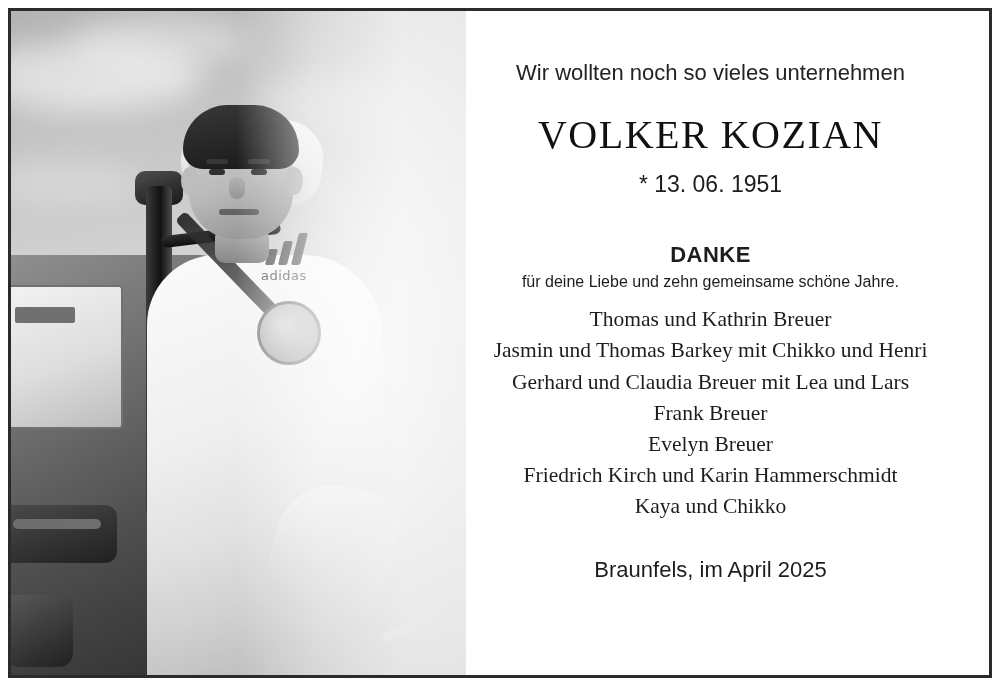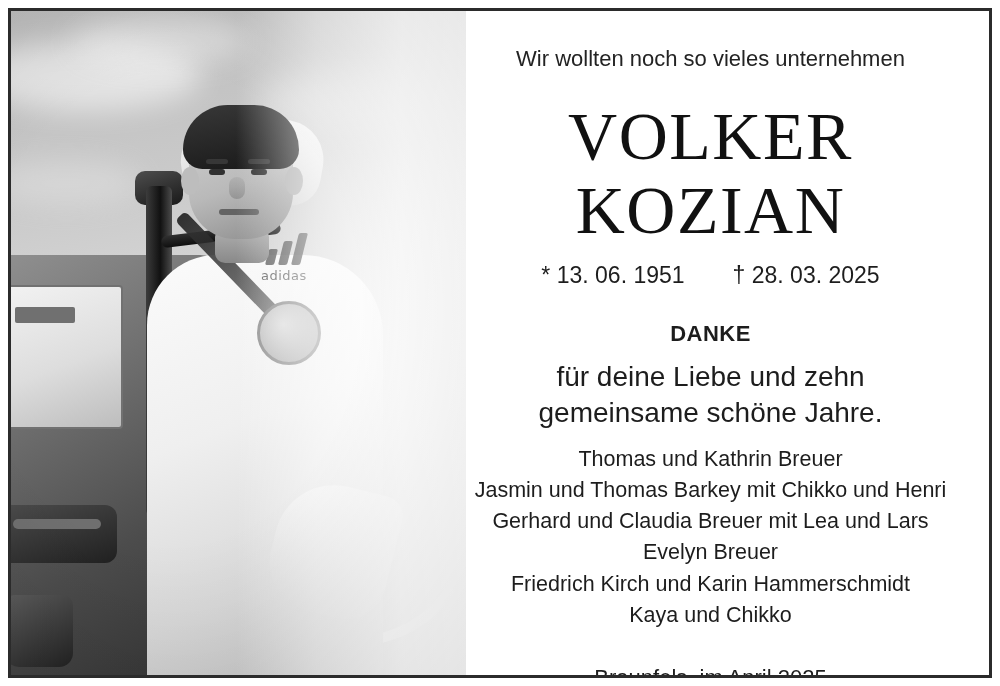--- a/index.html
+++ b/index.html
@@ -386,58 +386,59 @@
     box-sizing: border-box;
     text-align: center;
     color: #1d1d1d;
     display: flex;
     flex-direction: column;
   }
   .motto {
     font-size: 22px;
     line-height: 1.25;
     color: #232323;
-    margin-top: 6px;
+    margin-top: 20px;
   }
   .name {
     font-family: "Liberation Serif", serif;
-    font-size: 68px;
+    font-size: 40px;
     letter-spacing: 1.5px;
     line-height: 1.1;
     margin-top: 26px;
     color: #111111;
   }
   .dates {
     font-size: 23px;
     margin-top: 14px;
     color: #1d1d1d;
     display: flex;
     justify-content: center;
     gap: 48px;
   }
   .thanks {
     font-size: 22px;
     font-weight: bold;
-    margin-top: 32px;
+    margin-top: 44px;
     letter-spacing: .5px;
   }
   .thanks-sub {
-    font-size: 28px;
-    margin-top: 12px;
+    font-size: 16px;
+    margin-top: 4px;
     line-height: 1.3;
   }
   .widow {
     font-size: 22px;
     font-weight: bold;
     margin-top: 32px;
   }
   .family {
     font-size: 21.5px;
     line-height: 1.45;
     margin-top: 12px;
+    font-family: Liberation Serif, serif;
   }
   .family div { white-space: nowrap; }
   .place {
     font-size: 22px;
     margin-top: 34px;
   }
 </style>
 </head>
 <body>
 
@@ -496,28 +497,28 @@
 
       <div class="photo-fade"></div>
       <div class="vignette"></div>
     </div>
 
     <div class="text-panel">
       <div class="motto">Wir wollten noch so vieles unternehmen</div>
       <div class="name">VOLKER KOZIAN</div>
       <div class="dates">
         <span>* 13. 06. 1951</span>
-        <span>† 28. 03. 2025</span>
       </div>
       <div class="thanks">DANKE</div>
       <div class="thanks-sub">für deine Liebe und zehn gemeinsame schöne Jahre.</div>
       <div class="family">
         <div>Thomas und Kathrin Breuer</div>
         <div>Jasmin und Thomas Barkey mit Chikko und Henri</div>
         <div>Gerhard und Claudia Breuer mit Lea und Lars</div>
+        <div>Frank Breuer</div>
         <div>Evelyn Breuer</div>
         <div>Friedrich Kirch und Karin Hammerschmidt</div>
         <div>Kaya und Chikko</div>
       </div>
       <div class="place">Braunfels, im April 2025</div>
     </div>
 
   </div>
 </div>
 

